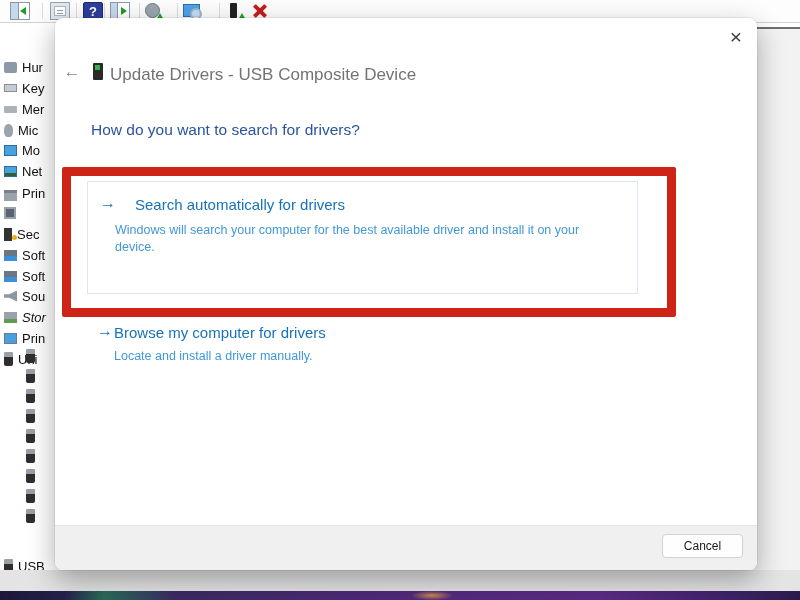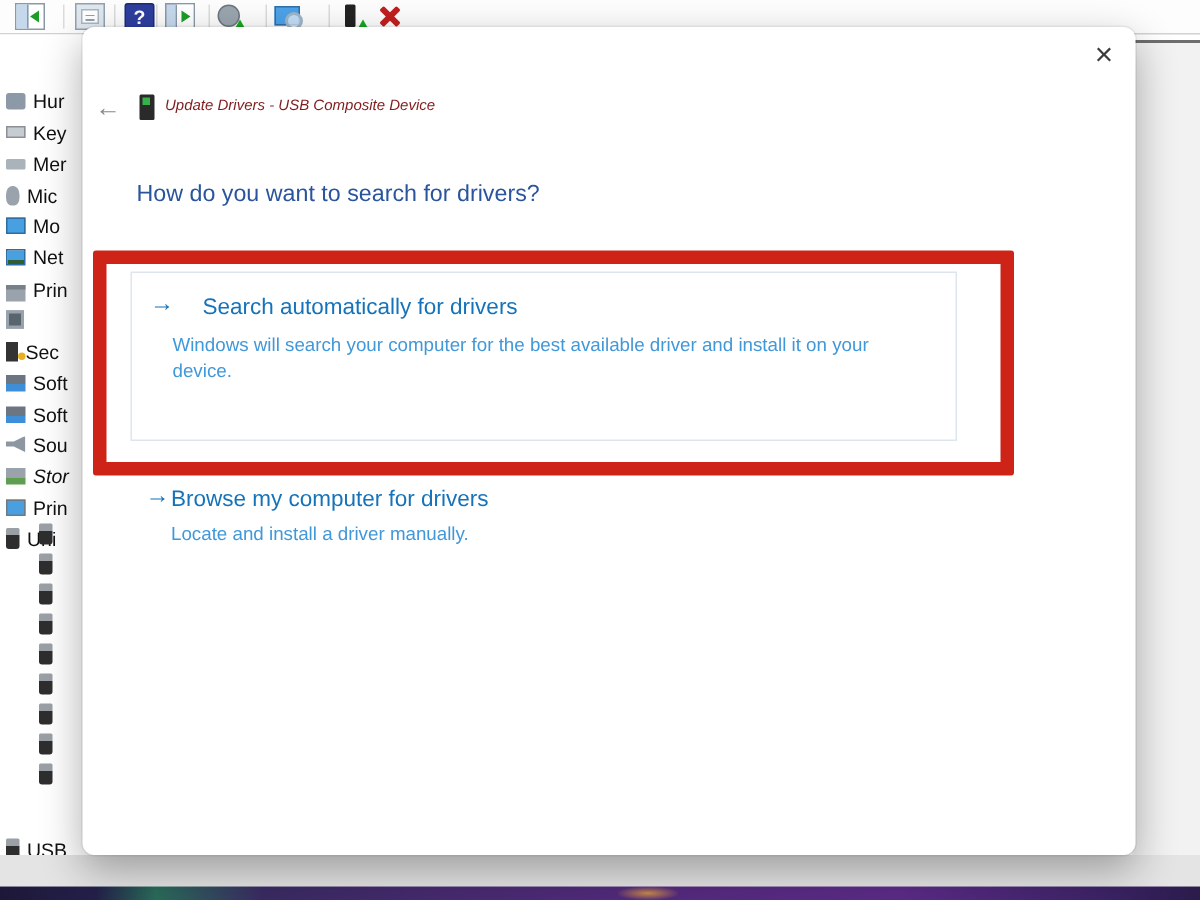--- a/index.html
+++ b/index.html
@@ -91,21 +91,21 @@
     background:var(--dialog-bg,#fff); border-radius:8px;
     box-shadow:0 10px 28px rgba(0,0,0,.32), 0 0 0 1px rgba(0,0,0,.06);
   }
   .close-btn { position:absolute; left:668px; top:6px; width:26px; height:26px;
     display:flex; align-items:center; justify-content:center;
     font-size:21px; color:#3c3c3c; cursor:default; }
   .back-arrow { position:absolute; left:6px; top:44px; width:22px; height:20px;
     display:flex; align-items:center; justify-content:center; font-size:17px; color:#8a8a8a; }
   .hdr-device-icon { position:absolute; left:38px; top:45px; width:10px; height:17px; background:#2a2a2a; border-radius:1px; }
   .hdr-device-icon::after { content:""; position:absolute; left:2px; top:2px; width:5px; height:5px; background:#35b24a; }
-  .dlg-title { position:absolute; left:55px; top:47px; font-size:10px; color:#7f1d1d;font-style:italic; }
+  .dlg-title { position:absolute; left:55px; top:47px; font-size:17px; color:#737373; }
   .dlg-heading { position:absolute; left:36px; top:103px; font-size:15.5px; color:var(--heading,#2a559c); }
 
   .option-box { position:absolute; left:32px; top:163px; width:551px; height:113px;
     border:1px solid #dde6ef; background:#fff; }
   .opt-arrow { position:absolute; font-size:16px; color:var(--option-title,#1673b9); }
   .opt-title { position:absolute; font-size:15px; color:var(--option-title,#1673b9); }
   .opt-desc  { position:absolute; font-size:12.5px; line-height:17px; max-width:500px;
     color:var(--option-description,#4198d9); }
   .option-box .opt-arrow { left:12px; top:12px; }
   .option-box .opt-title { left:27px; top:14px;margin-left:20px; }
@@ -239,15 +239,18 @@
     <span class="opt-title">Search automatically for drivers</span>
     <span class="opt-desc">Windows will search your computer for the best available driver and install it on your device.</span>
   </div>
 
   <div class="option2">
     <span class="opt-arrow">→</span>
     <span class="opt-title">Browse my computer for drivers</span>
     <span class="opt-desc">Locate and install a driver manually.</span>
   </div>
 
+  <div class="dlg-footer">
+    <div class="cancel-btn">Cancel</div>
+  </div>
 </div>
 
 <div class="annotation-box"></div>
 
 </body></html>

